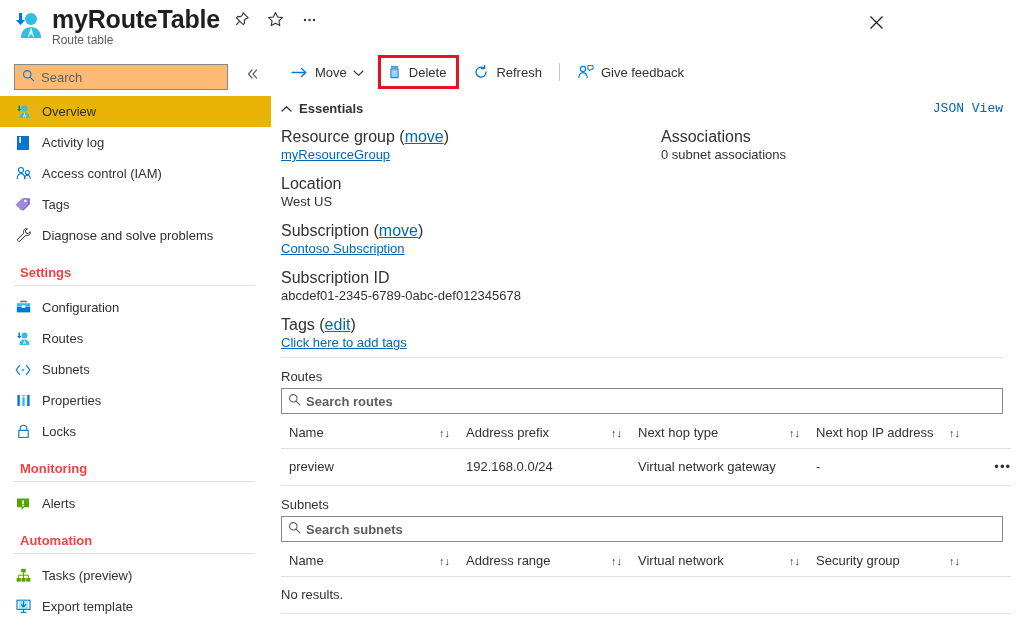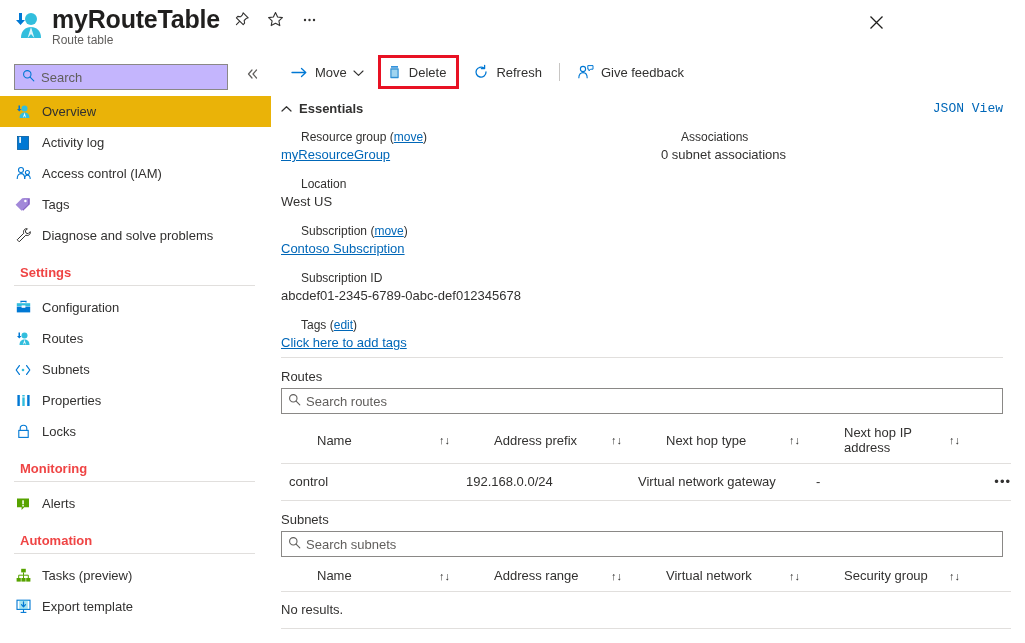--- a/index.html
+++ b/index.html
@@ -52,21 +52,21 @@
   
   .sidebar {
     position: absolute; left: 0; top: 52px; width: 271px; height: 591px;
     background: #ffffff;
   }
   .search-row {
     position: absolute; left: 14px; top: 12px; width: 245px; height: 26px;
   }
   .search-box {
     position: absolute; left: 0; top: 0; width: 212px; height: 24px;
-    border: 1px solid #8a8886; background: #c4b5fd;
+    border: 1px solid #8a8886; background: #fdba74;
     display: flex; align-items: center;
   }
   .search-box .mag { margin: 0 6px 0 7px; flex: 0 0 auto; }
   .search-box .ph { color: #605e5c; font-size: 13px; }
   .collapse-btn {
     position: absolute; left: 228px; top: 2px; width: 20px; height: 20px;
     color: #605e5c; cursor: pointer; font-size: 14px; line-height: 20px;
     text-align: center;
   }
   .nav { position: absolute; left: 0; top: 44px; width: 271px; }
@@ -131,50 +131,49 @@
   .json-view {
     color: #0067b8; font-size: 13px; cursor: pointer; padding-right: 6px; font-family: Liberation Mono, monospace;
   }
   .ess-grid {
     display: flex; padding-top: 8px;
   }
   .ess-col { }
   .ess-col.left { width: 380px; }
   .ess-col.right { flex: 1; }
   .ess-field { margin-bottom: 11px; }
-  .ess-label { color: #323130; font-size: 12px; line-height: 18px; margin-left: 20px; }
+  .ess-label { color: #323130; font-size: 16px; line-height: 18px; }
   .ess-value { color: #323130; font-size: 13px; line-height: 18px; }
   .lnk { color: #0067b8; text-decoration: underline; cursor: pointer; }
   .lnk-plain { color: #0067b8; text-decoration: underline; cursor: pointer; }
 
   .hr-line { height: 1px; background: #e1dfdd; margin: 5px 6px 0 0; }
 
   .sect-title {
     font-size: 13px; color: #323130; padding: 11px 0 4px 0;
   }
   .search-field {
     height: 24px; border: 1px solid #8a8886; background: #fff;
-    display: flex; align-items: center; margin-right: 6px; cursor: text;
+    display: flex; align-items: center; margin-right: 6px; cursor: text; font-weight: bold;
   }
   .search-field .mag { margin: 0 5px 0 6px; }
   .search-field .ph { color: #605e5c; font-size: 13px; }
 
   table.grid {
     width: calc(100% - 6px); border-collapse: collapse; margin-top: 4px;
     table-layout: fixed;
   }
   table.grid th {
     text-align: left; font-weight: normal; font-size: 13px;
     color: #323130; padding: 7px 0 8px 0; vertical-align: middle;
     border-bottom: 1px solid #e1dfdd;
   }
   table.grid th .th-in {
     display: flex; align-items: center; justify-content: space-between;
     padding-right: 16px;
-    margin-left: 28px;
   }
   table.grid th .sort { color: #323130; font-size: 11px; flex: 0 0 auto; }
   table.grid td {
     font-size: 13px; color: #323130; padding: 10px 0 11px 0;
     border-bottom: 1px solid #e1dfdd; vertical-align: middle;
   }
   table.grid td.first, table.grid th.first { padding-left: 8px; }
   .ellipsis-btn {
     color: #605e5c; cursor: pointer; text-align: right;
     padding-right: 6px; letter-spacing: 1px; font-size: 14px;
@@ -581,21 +580,21 @@
               <div class="th-in" style="padding-right:6px;">
                 <span>Next hop IP address</span>
                 <span class="sort">↑↓</span>
               </div>
             </th>
             <th></th>
           </tr>
         </thead>
         <tbody>
           <tr>
-            <td class="first">control</td>
+            <td class="first">preview</td>
             <td>192.168.0.0/24</td>
             <td>Virtual network gateway</td>
             <td>-</td>
             <td class="ellipsis-btn">•••</td>
           </tr>
         </tbody>
       </table>
 
       <div class="sect-title">Subnets</div>
 

